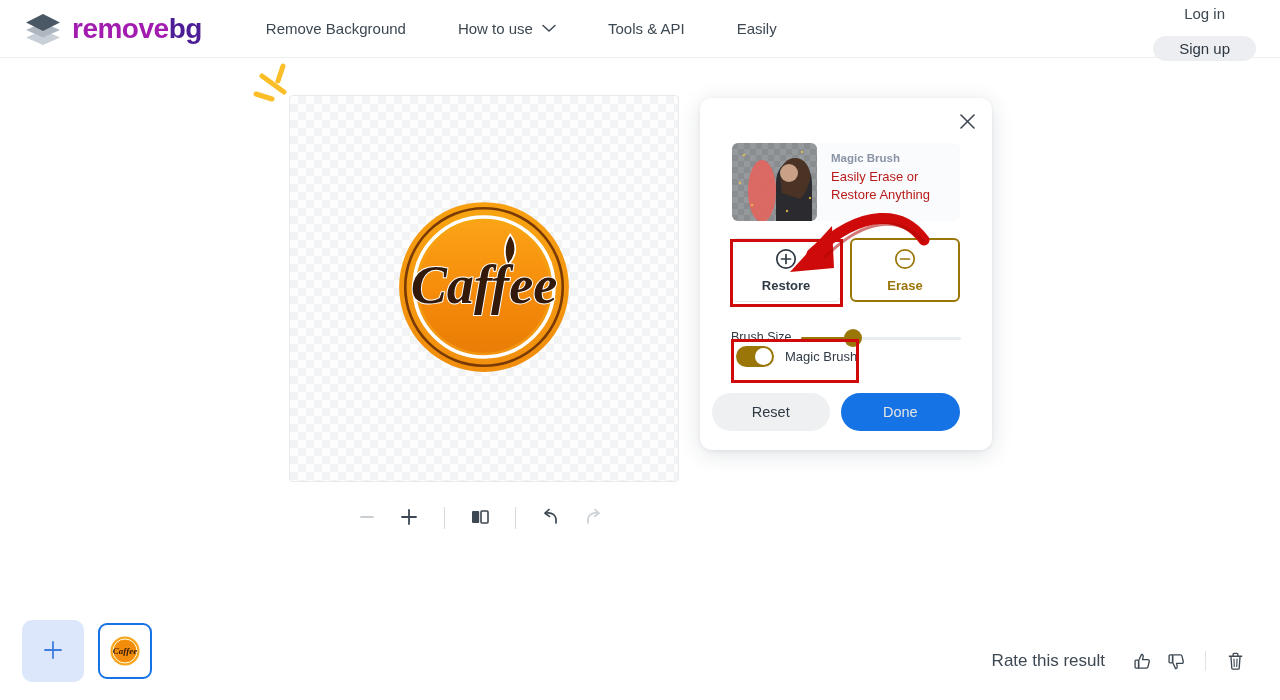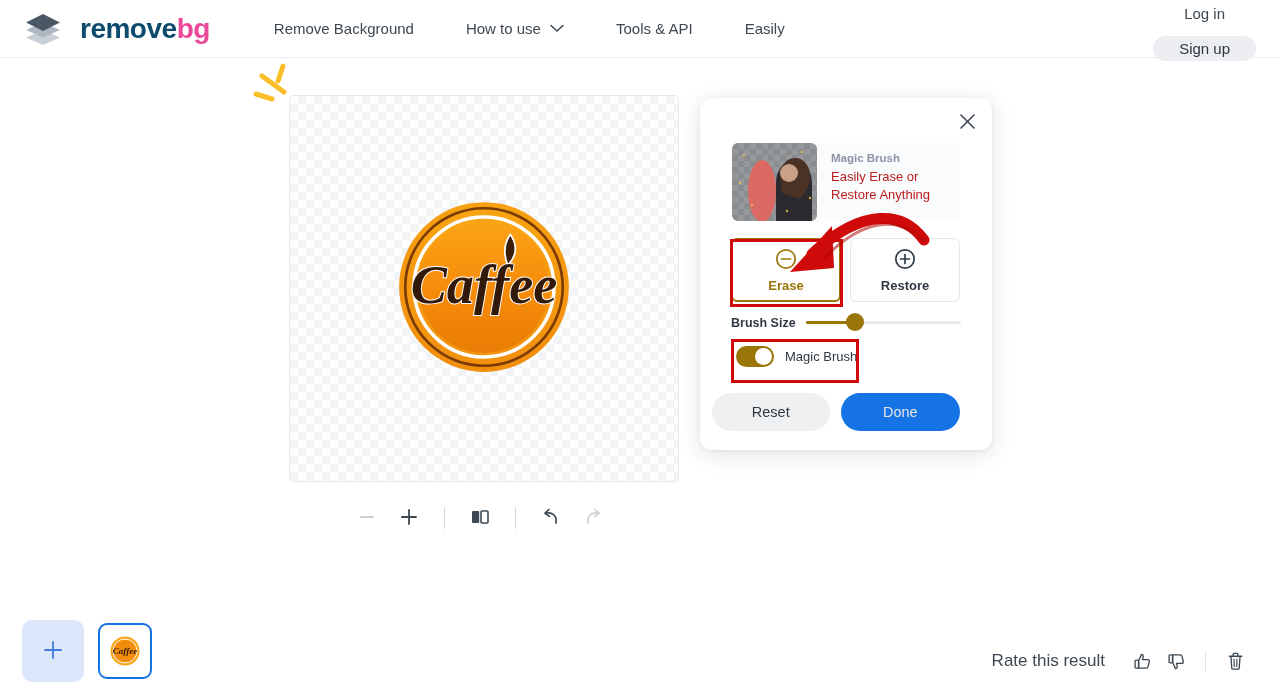--- a/index.html
+++ b/index.html
@@ -13,22 +13,22 @@
 
   
   .header {
     position: absolute; top: 0; left: 0; width: 1280px; height: 58px;
     background: #fff; border-bottom: 1px solid #eceef0;
     display: flex; align-items: center;
   }
   .brand { display: flex; align-items: center; margin-left: 24px; gap: 10px; }
   .brand-logo { width: 38px; height: 32px; display:block; }
   .brand-text { font-size: 28px; font-weight: 700; letter-spacing: -0.5px; line-height: 1; }
-  .brand-remove { color: #0c4a6e; margin-left: 8px; }
-  .brand-bg { color: #ec4899; text-align: center; }
+  .brand-remove { color: #a21caf; }
+  .brand-bg { color: #4c1d95; text-align: center; }
 
   .nav { display: flex; align-items: center; margin-left: 44px; gap: 12px; }
   .nav-item {
     font-size: 15px; color: #3d4852; padding: 8px 20px; cursor: pointer;
     display: flex; align-items: center; gap: 9px; white-space: nowrap;
   }
   .chev { display:block; }
 
   .header-right { margin-left: auto; display: flex; align-items: center; gap: 6px; margin-right: 24px; flex-direction: column; }
   .login-link { font-size: 15px; color: #3d4852; padding: 8px 16px; cursor: pointer; }
@@ -99,21 +99,21 @@
     width: 110px; height: 64px; border-radius: 6px; background: #fff;
     display: flex; flex-direction: column; align-items: center; justify-content: center;
     gap: 5px; cursor: pointer; font-family: inherit;
   }
   .mode-btn.active { border: 2px solid #9a7508; }
   .mode-btn.inactive { border: 1px solid #e4e8ec; }
   .mode-label { font-size: 13px; font-weight: 700; }
   .mode-btn.active .mode-label { color: #9a7508; }
   .mode-btn.inactive .mode-label { color: #2f3a45; }
 
-  .brush-row { position: absolute; left: 31px; top: 216px; width: 230px; display: flex; align-items: flex-end; gap: 10px; font-weight: bold; }
+  .brush-row { position: absolute; left: 31px; top: 232px; width: 230px; display: flex; align-items: flex-start; gap: 10px; }
   .brush-label { font-size: 12.5px; color: #2f3a45; white-space: nowrap; }
   .slider { position: relative; flex: 1; height: 16px; display: flex; align-items: center; cursor: pointer; }
   .slider-track { position: absolute; left: 0; right: 0; height: 3px; background: #e9ecef; border-radius: 2px; }
   .slider-fill { position: absolute; left: 0; width: 32%; height: 3px; background: #9a7508; border-radius: 2px; }
   .slider-thumb {
     position: absolute; left: 32%; width: 18px; height: 18px; margin-left: -9px;
     background: #9a7508; border-radius: 50%;
   }
 
   .toggle-row { position: absolute; left: 36px; top: 248px; display: flex; align-items: center; gap: 11px; }
@@ -307,39 +307,39 @@
           </g>
         </svg>
       </div>
       <div class="promo-text">
         <div class="promo-title">Magic Brush</div>
         <div class="promo-sub">Easily Erase or Restore Anything</div>
       </div>
     </div>
 
     <div class="mode-row">
-      <button class="mode-btn active">
-        <span>
-          <svg width="22" height="22" viewBox="0 0 22 22">
-            <circle cx="11" cy="11" r="9.2" fill="none" stroke="#9a7508" stroke-width="1.7"></circle>
-            <line x1="6.5" y1="11" x2="15.5" y2="11" stroke="#9a7508" stroke-width="1.7" stroke-linecap="round"></line>
-          </svg>
-        </span>
-        <span class="mode-label">Erase</span>
-      </button>
       <button class="mode-btn inactive">
         <span>
           <svg width="22" height="22" viewBox="0 0 22 22">
             <circle cx="11" cy="11" r="9.2" fill="none" stroke="#2f3a45" stroke-width="1.7"></circle>
             <line x1="6.5" y1="11" x2="15.5" y2="11" stroke="#2f3a45" stroke-width="1.7" stroke-linecap="round"></line>
             <line x1="11" y1="6.5" x2="11" y2="15.5" stroke="#2f3a45" stroke-width="1.7" stroke-linecap="round"></line>
           </svg>
         </span>
         <span class="mode-label">Restore</span>
       </button>
+      <button class="mode-btn active">
+        <span>
+          <svg width="22" height="22" viewBox="0 0 22 22">
+            <circle cx="11" cy="11" r="9.2" fill="none" stroke="#9a7508" stroke-width="1.7"></circle>
+            <line x1="6.5" y1="11" x2="15.5" y2="11" stroke="#9a7508" stroke-width="1.7" stroke-linecap="round"></line>
+          </svg>
+        </span>
+        <span class="mode-label">Erase</span>
+      </button>
     </div>
 
     <div class="brush-row">
       <span class="brush-label">Brush Size</span>
       <div class="slider">
         <div class="slider-track"></div>
         <div class="slider-fill"></div>
         <div class="slider-thumb"></div>
       </div>
     </div>

